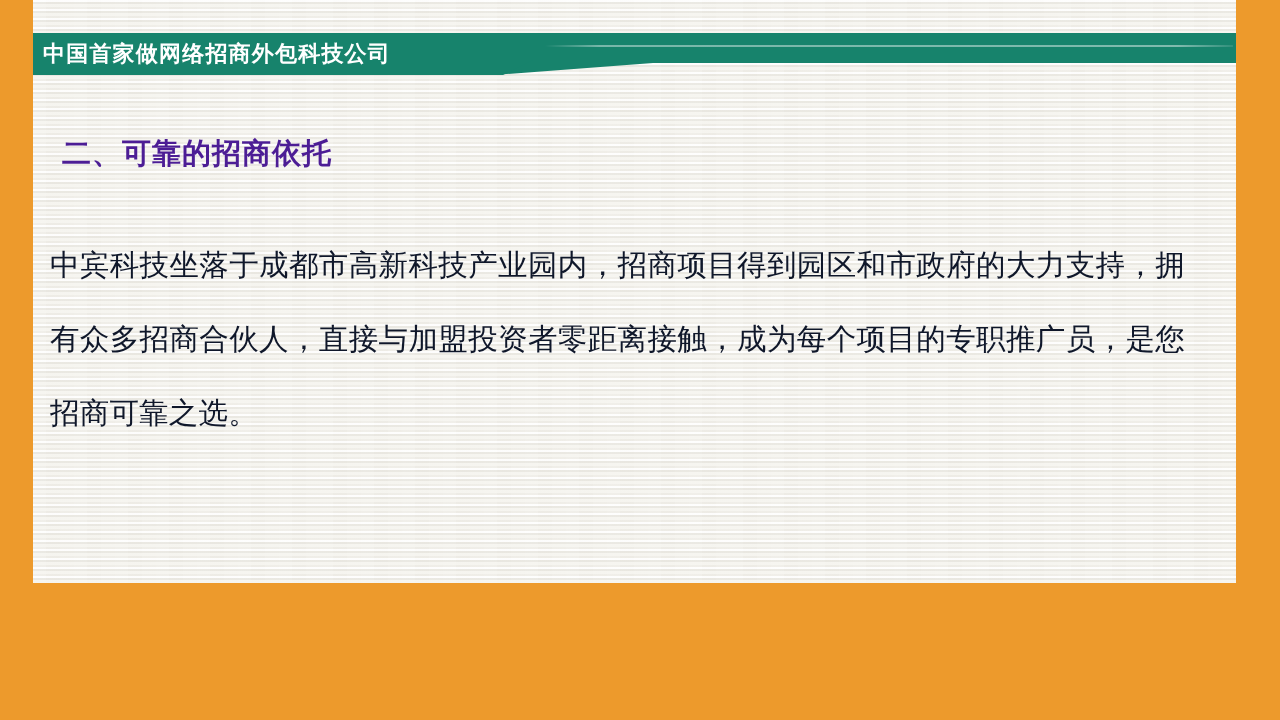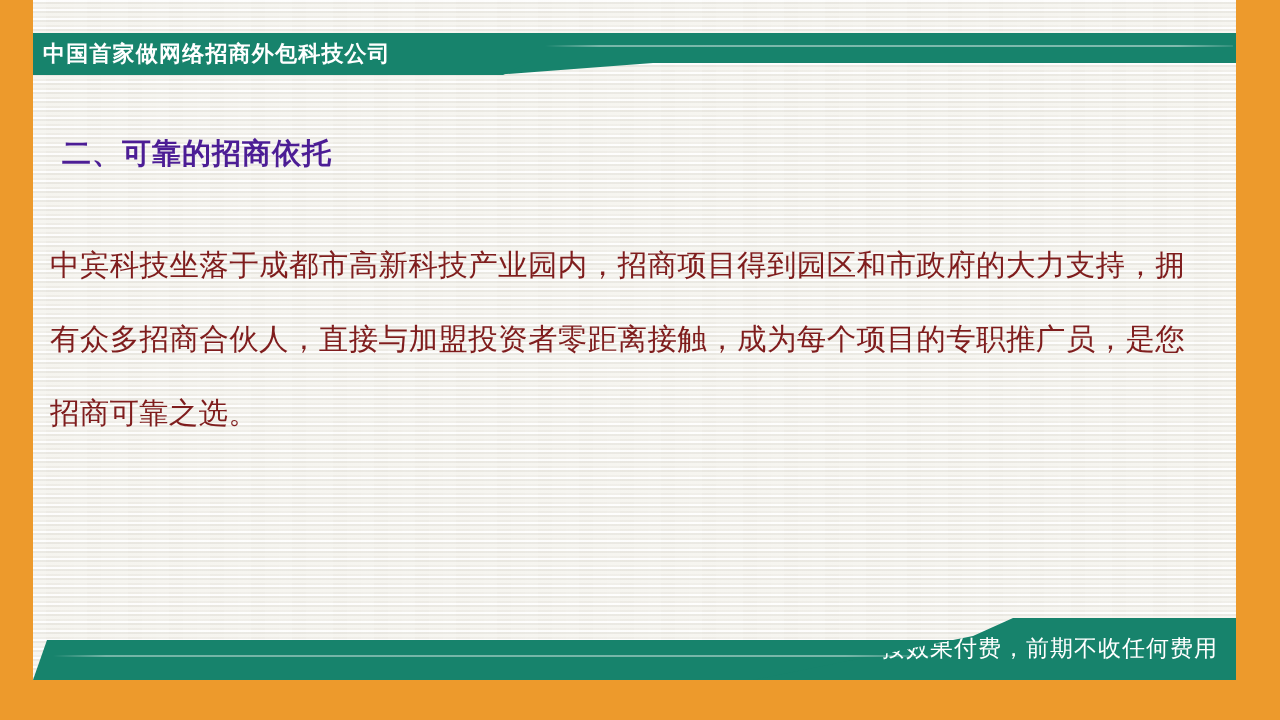--- a/index.html
+++ b/index.html
@@ -8,21 +8,21 @@
     width: 1280px;
     height: 720px;
     overflow: hidden;
     background: #ED9A2C;
     font-family: "Liberation Sans", sans-serif;
   }
 
   .slide {
     position: relative;
     width: 1280px;
-    height: 720px;
+    height: 583px;
     background: #ED9A2C;
     overflow: hidden;
   }
 
   
   .canvas {
     position: absolute;
     left: 33px;
     top: 0px;
     width: 1203px;
@@ -111,21 +111,21 @@
     white-space: nowrap;
     font-family: "DejaVu Sans", "Liberation Sans", sans-serif;
   }
 
   
   .body-text {
     position: absolute;
     left: 50px;
     top: 228px;
     width: 1135px;
-    color: #7f1d1d;
+    color: #0f172a;
     font-size: 29.5px;
     line-height: 74px;
     letter-spacing: 0.2px;
     text-align: justify;
     text-justify: inter-ideograph;
     font-family: "DejaVu Serif", "Liberation Serif", serif;
   }
 
   
   .bottom-banner {

